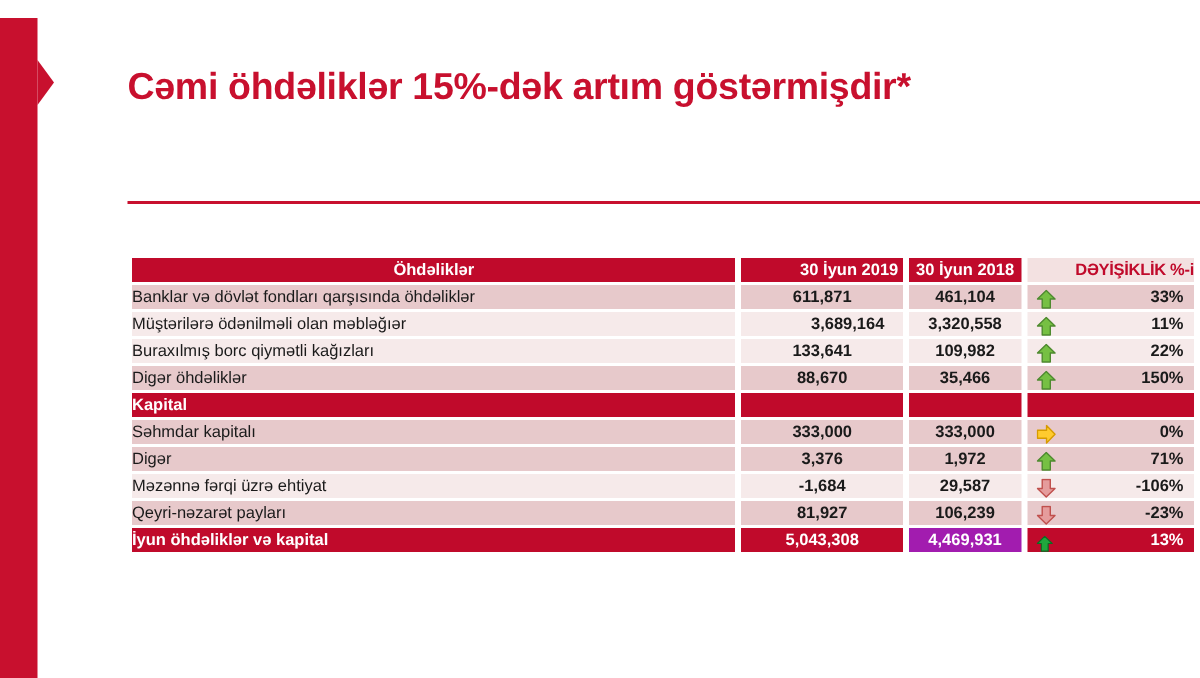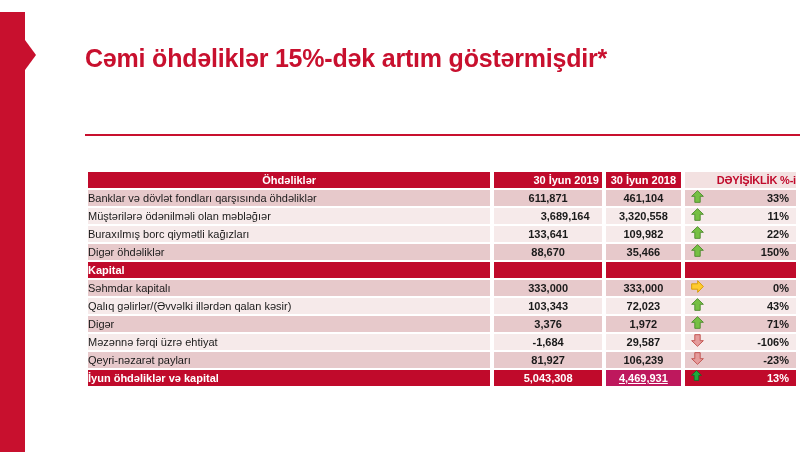--- a/index.html
+++ b/index.html
@@ -30,21 +30,21 @@
   .c-num{width:73px;text-align:center;}
   .c-num2{width:77px;text-align:center;}
   .c-chg{width:75px;}
   th.hdr{color:#ffffff;font-weight:bold;font-size:10.5px;text-align:center;}
   th.hdr-label{color:#ffffff;font-weight:bold;font-size:11px;text-align:center;padding-left:4px;}
   th.hdr-chg{font-weight:bold;font-size:9.5px;letter-spacing:-0.2px;text-align:center;}
   td.num{font-weight:600;}
   tr.row-dark td, tr.row-light td{color:#1a1a1a;}
   tr.row-total td{color:#ffffff;font-weight:bold;}
   tr.row-section td{color:#ffffff;font-weight:bold;}
-  .chg{display:flex;align-items:flex-start;justify-content:space-between;padding:0 7px 0 6px;height:16px;}
+  .chg{display:flex;align-items:flex-end;justify-content:space-between;padding:0 7px 0 6px;height:16px;}
   .chg .ic{display:flex;align-items:center;}
   .chg .pv{font-weight:600;}
   tr.row-total .pv{font-weight:bold;}
   .chg svg{display:block;}
 </style>
 </head>
 <body>
 
 <div class="slide">
   <div class="accent-bar" style="background: rgb(200, 16, 46);"></div>
@@ -136,35 +136,20 @@
             <div class="chg">
               <span class="ic">
                 <svg width="13" height="13" viewBox="0 0 14 14" style="transform:rotate(90deg)">
                   <path d="M7 .7 L13.3 6.8 L9.9 6.8 L9.9 13.3 L4.1 13.3 L4.1 6.8 L.7 6.8 Z" fill="#FFCB2F" stroke="#D79B00" stroke-width="1" stroke-linejoin="round"></path>
                 </svg>
               </span>
               <span class="pv">0%</span>
             </div>
           </td>
         </tr>
-        <tr class="row-light">
-          <td class="c-label" style="background: rgb(246, 234, 234);">Qalıq gəlirlər/(Əvvəlki illərdən qalan kəsir)</td>
-          <td class="c-num num" style="background: rgb(246, 234, 234);">103,343</td>
-          <td class="c-num2 num" style="background: rgb(246, 234, 234);">72,023</td>
-          <td class="c-chg" style="background: rgb(246, 234, 234);">
-            <div class="chg">
-              <span class="ic">
-                <svg width="13" height="13" viewBox="0 0 14 14" style="transform:rotate(0deg)">
-                  <path d="M7 .7 L13.3 6.8 L9.9 6.8 L9.9 13.3 L4.1 13.3 L4.1 6.8 L.7 6.8 Z" fill="#76C043" stroke="#4E8A2F" stroke-width="1" stroke-linejoin="round"></path>
-                </svg>
-              </span>
-              <span class="pv">43%</span>
-            </div>
-          </td>
-        </tr>
         <tr class="row-dark">
           <td class="c-label" style="background: rgb(231, 201, 203);">Digər</td>
           <td class="c-num num" style="background: rgb(231, 201, 203);">3,376</td>
           <td class="c-num2 num" style="background: rgb(231, 201, 203);">1,972</td>
           <td class="c-chg" style="background: rgb(231, 201, 203);">
             <div class="chg">
               <span class="ic">
                 <svg width="13" height="13" viewBox="0 0 14 14" style="transform:rotate(0deg)">
                   <path d="M7 .7 L13.3 6.8 L9.9 6.8 L9.9 13.3 L4.1 13.3 L4.1 6.8 L.7 6.8 Z" fill="#76C043" stroke="#4E8A2F" stroke-width="1" stroke-linejoin="round"></path>
                 </svg>
@@ -199,21 +184,21 @@
                   <path d="M7 .7 L13.3 6.8 L9.9 6.8 L9.9 13.3 L4.1 13.3 L4.1 6.8 L.7 6.8 Z" fill="#E59C9C" stroke="#C0504D" stroke-width="1" stroke-linejoin="round"></path>
                 </svg>
               </span>
               <span class="pv">-23%</span>
             </div>
           </td>
         </tr>
         <tr class="row-total">
           <td class="c-label" style="background: rgb(192, 10, 43);">İyun öhdəliklər və kapital</td>
           <td class="c-num num" style="background: rgb(192, 10, 43);">5,043,308</td>
-          <td class="c-num2 num" style="background: #be185d; text-decoration: underline;">4,469,931</td>
+          <td class="c-num2 num" style="background: #a21caf;">4,469,931</td>
           <td class="c-chg" style="background: rgb(192, 10, 43);">
             <div class="chg">
               <span class="ic">
                 <svg width="11" height="11" viewBox="0 0 14 14" style="transform:rotate(0deg)">
                   <path d="M7 .7 L13.3 6.8 L9.9 6.8 L9.9 13.3 L4.1 13.3 L4.1 6.8 L.7 6.8 Z" fill="#1FA83D" stroke="#0C6B24" stroke-width="1" stroke-linejoin="round"></path>
                 </svg>
               </span>
               <span class="pv">13%</span>
             </div>
           </td>

